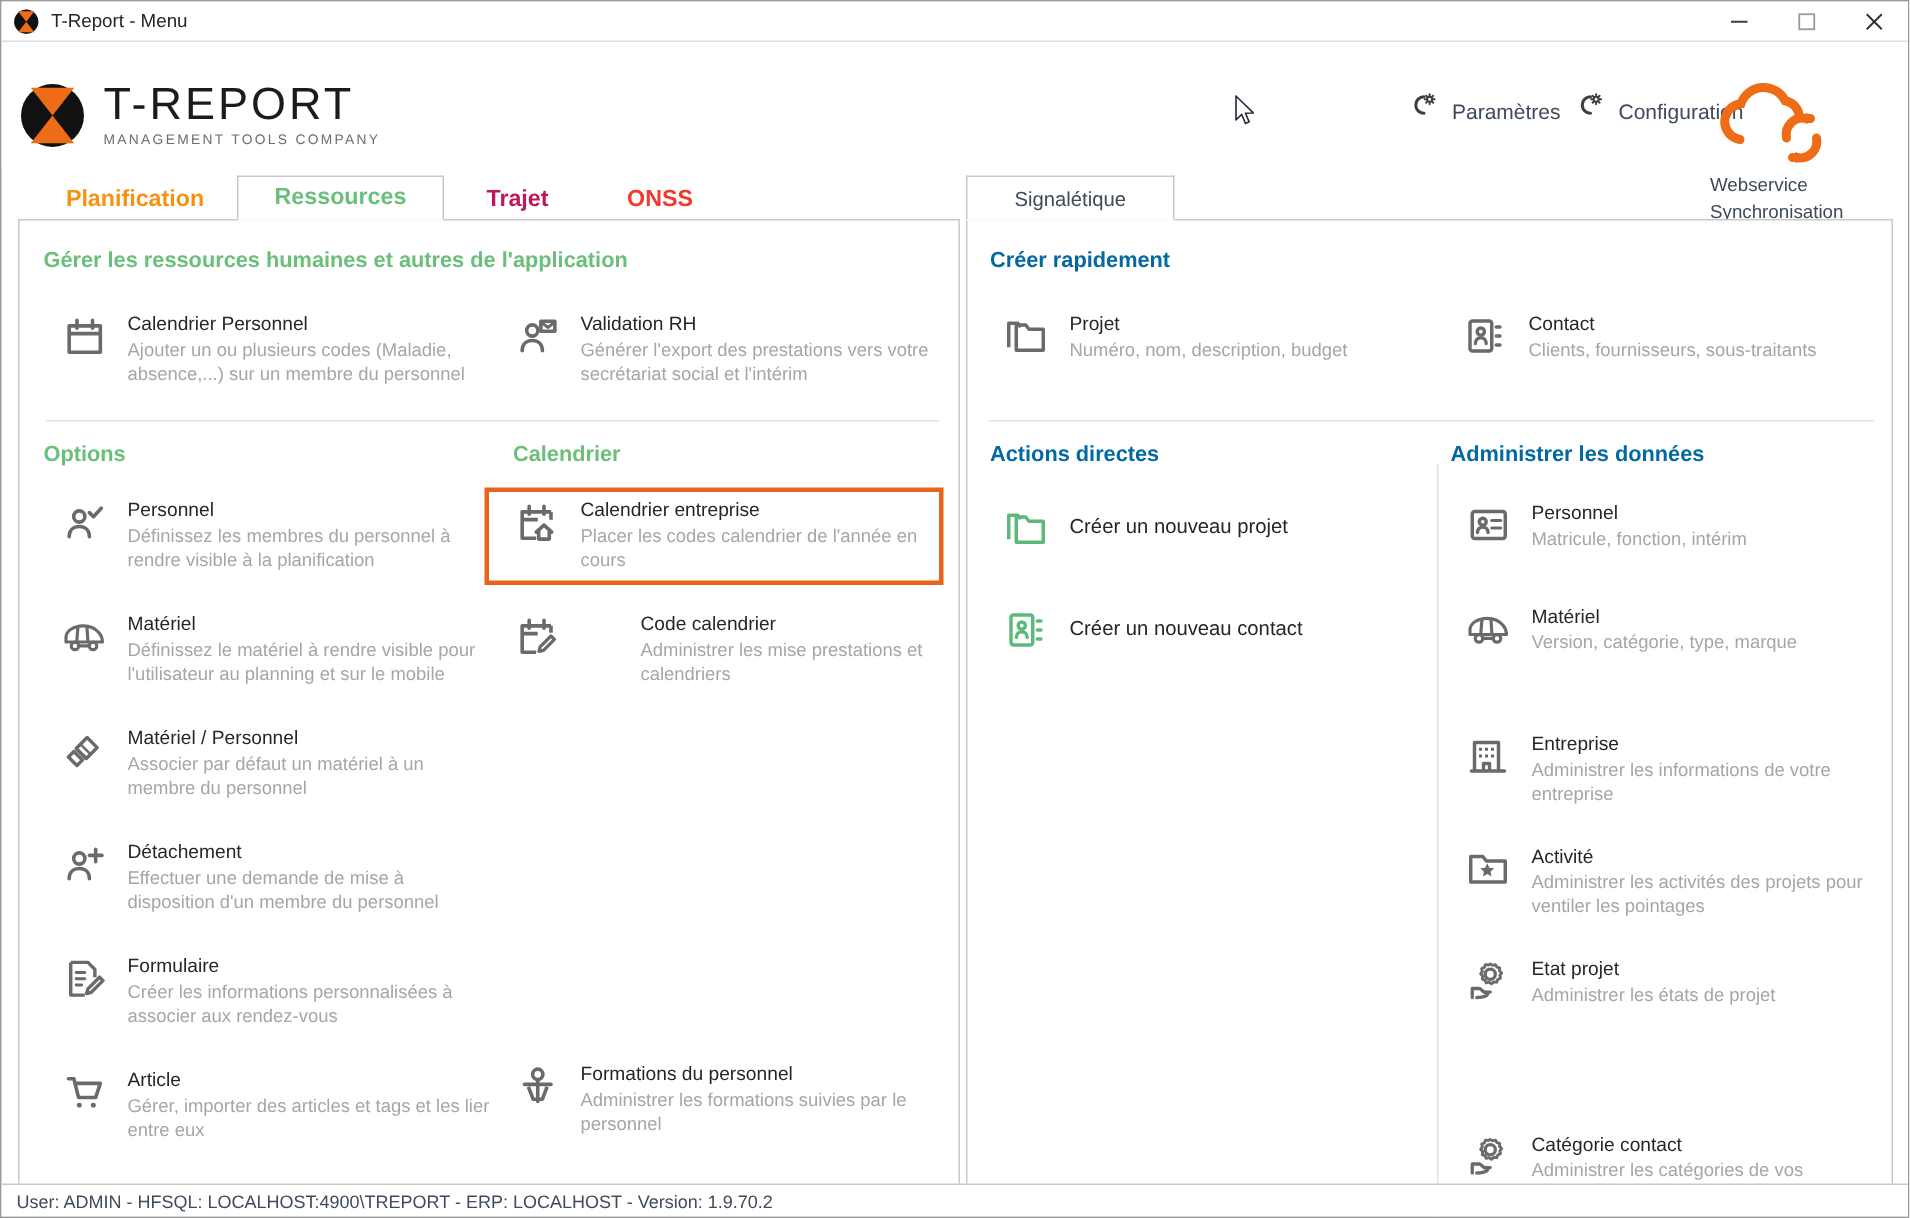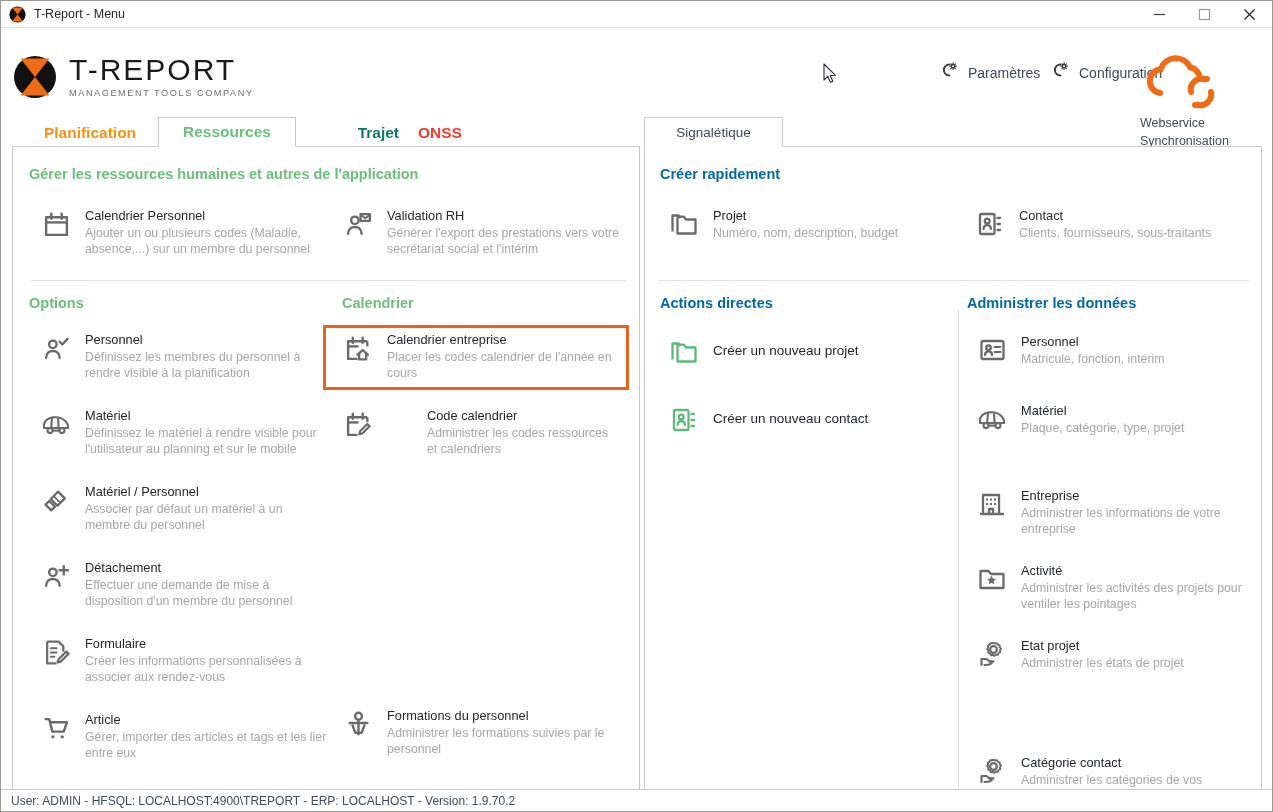--- a/index.html
+++ b/index.html
@@ -263,21 +263,21 @@
     </svg>
   </div>
 
   <div class="tabrow" style="left:0; width:640px;">
     <div class="tab" style="left:24px; width:130px; color:#f59311;">
       <span>Planification</span>
     </div>
     <div class="tab active" style="left:157px; width:138px; color:#6cbf7b;">
       <span>Ressources</span>
     </div>
-    <div class="tab" style="left:311px; width:88px; color:#0f766e;justify-content:flex-end;">
+    <div class="tab" style="left:300px; width:88px; color:#be185d;">
       <span>Trajet</span>
     </div>
     <div class="tab" style="left:400px; width:78px; color:#f2392f;">
       <span>ONSS</span>
     </div>
   </div>
 
   <div class="tabrow" style="left:643px; width:618px;">
     <div class="tab active" style="left:0px; width:139px; color:#3f4a5a; font-weight:normal; font-size:13.5px;">
       <span>Signalétique</span>
@@ -443,21 +443,21 @@
           <path d="M21.5 6 h-18.5 v17 h9" stroke-linejoin="round"></path>
           <path d="M21.5 6 v4.5" stroke-linejoin="round"></path>
           <line x1="3" y1="11" x2="13" y2="11"></line>
           <line x1="7.5" y1="2.5" x2="7.5" y2="7.5" stroke-linecap="round"></line>
           <line x1="17" y1="2.5" x2="17" y2="7.5" stroke-linecap="round"></line>
           <path d="M21.5 12.5 l2.2 2.2 l-7 7 l-2.9 0.7 l0.7 -2.9 z" stroke-linejoin="round" stroke-width="2.1"></path>
         </svg>
       </div>
       <div class="txt">
         <div class="t1">Code calendrier</div>
-        <div class="t2">Administrer les codes ressources et calendriers</div>
+        <div class="t2">Administrer les mise prestations et calendriers</div>
       </div>
     </div>
 
     <div class="entry" style="left:328px; top:560px; width:278px;">
       <div class="ico">
         <svg width="27" height="27" viewBox="0 0 26 26" fill="none" stroke="currentColor" stroke-width="2.3">
           <circle cx="13" cy="5" r="3.3"></circle>
           <line x1="13" y1="9.5" x2="13" y2="22.5" stroke-linecap="round"></line>
           <line x1="4.5" y1="11.5" x2="21.5" y2="11.5" stroke-linecap="round"></line>
           <path d="M7 13 l3 8 h6 l3 -8" stroke-linejoin="round"></path>
@@ -561,21 +561,21 @@
           <path d="M3 16 l0 -3 c0 -4 4 -7 9 -7.6 c5 -0.6 10 1 13 4.4 c1.6 1.8 2.3 4 2.3 6.2 z" stroke-linejoin="round"></path>
           <line x1="11" y1="5.6" x2="10.2" y2="15.5"></line>
           <line x1="17" y1="6.4" x2="17.6" y2="15.5"></line>
           <circle cx="9" cy="18.6" r="2.5"></circle>
           <circle cx="21" cy="18.6" r="2.5"></circle>
           <line x1="12" y1="18.6" x2="18" y2="18.6"></line>
         </svg>
       </div>
       <div class="txt">
         <div class="t1">Matériel</div>
-        <div class="t2">Plaque, catégorie, type, projet</div>
+        <div class="t2">Version, catégorie, type, marque</div>
       </div>
     </div>
 
     <div class="entry" style="left:330px; top:340px; width:270px;">
       <div class="ico">
         <svg width="26" height="26" viewBox="0 0 26 26" fill="none" stroke="currentColor" stroke-width="2.3">
           <path d="M4 23 v-19 h16 v19" stroke-linejoin="round"></path>
           <line x1="2" y1="23" x2="24" y2="23" stroke-linecap="round"></line>
           <g fill="currentColor" stroke="none">
             <rect x="7" y="7.5" width="2" height="2"></rect>

